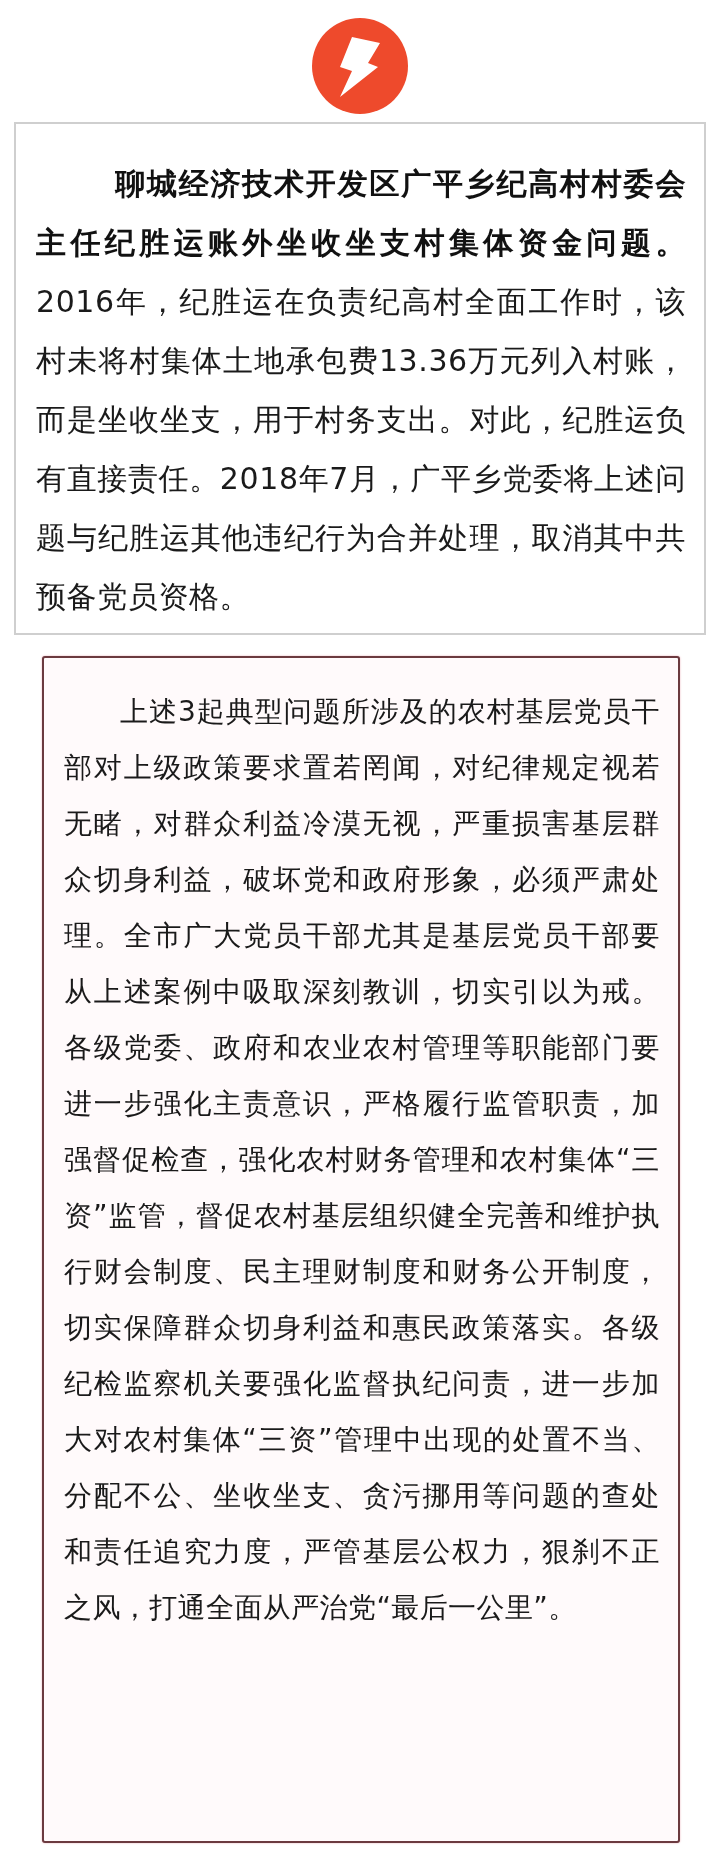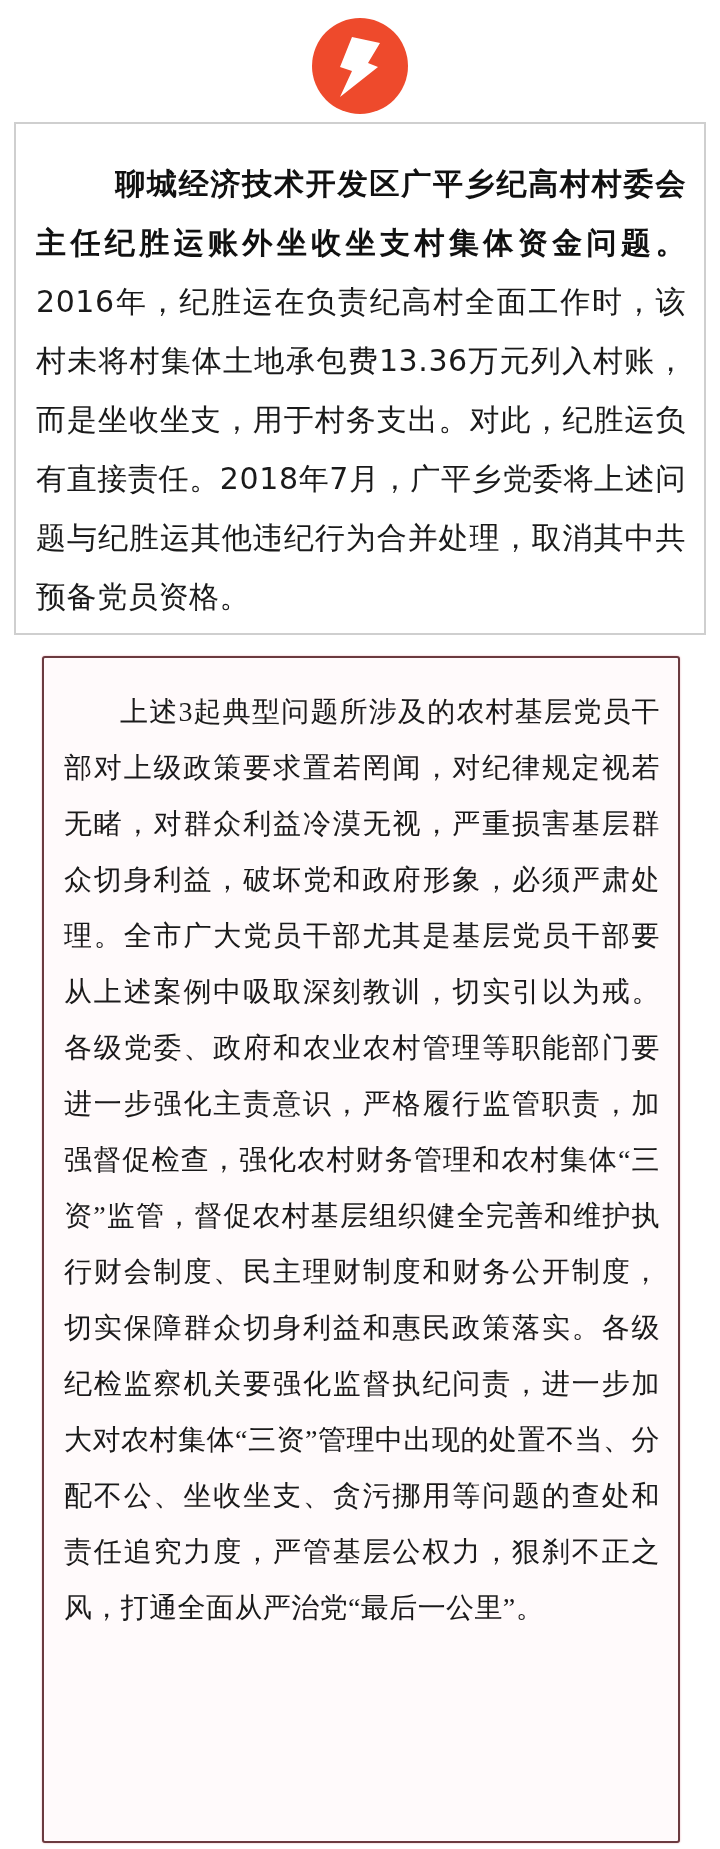--- a/index.html
+++ b/index.html
@@ -77,21 +77,20 @@
       left: 20px;
       top: 26px;
       width: 596px;
       font-size: 28px;
       line-height: 56px;
       letter-spacing: 0.4px;
       text-align: justify;
       text-indent: 2em;
       margin: 0;
       color: #1a1a1a;
-      font-family: Liberation Serif, serif;
     }
   </style>
 </head>
 <body>
 
 <div class="logo-wrap">
   <div class="logo-circle">
     <svg width="60" height="66" viewBox="0 0 60 66">
       <polygon points="22,4 50,10 38,30 48,34 10,64 22,38 10,34" fill="#ffffff"></polygon>
     </svg>

